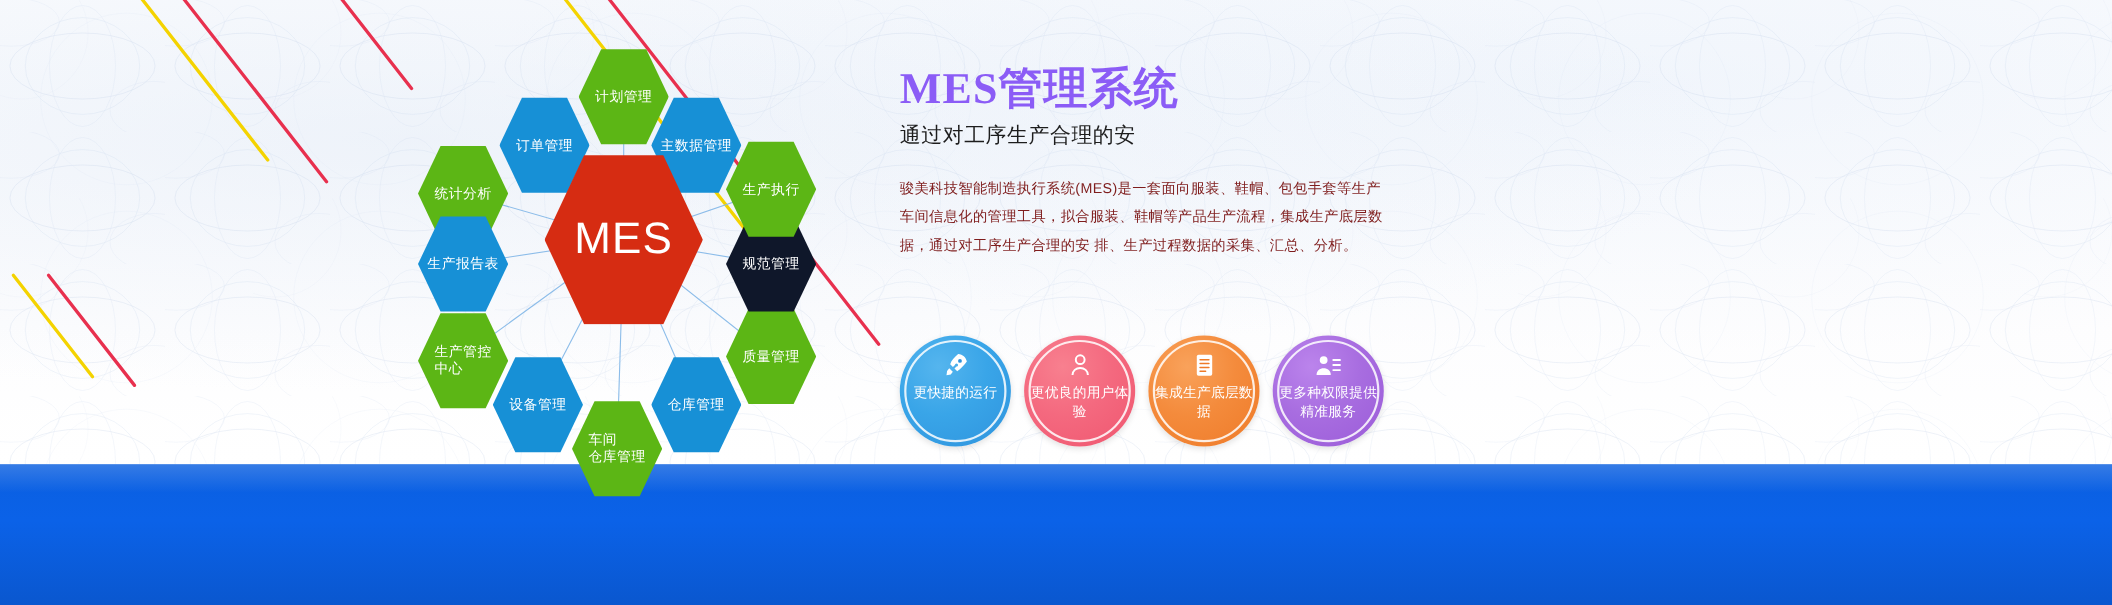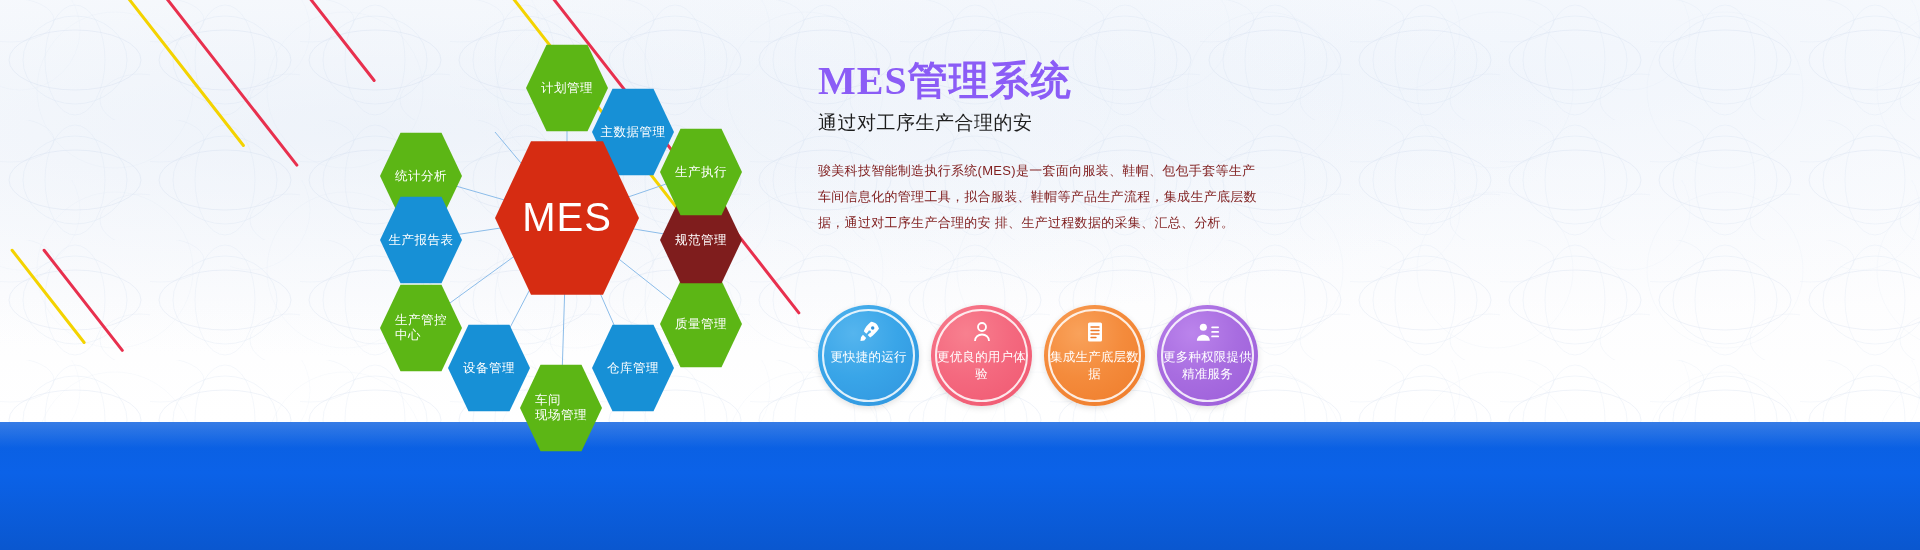--- a/index.html
+++ b/index.html
@@ -202,52 +202,55 @@
         <line x1="237" y1="208" x2="371" y2="230"></line>
         <line x1="237" y1="208" x2="371" y2="162"></line>
         <line x1="237" y1="208" x2="303" y2="122"></line>
       </g>
     </svg>
 
     <div class="hex small" style="left:196px; top:32px; background:#5cb615;">
       <span>计划管理</span>
     </div>
 
+    <div class="hex small" style="left:124px; top:76px; background:#1790d6;">
+      <span>订单管理</span>
+    </div>
 
     <div class="hex small" style="left:50px; top:120px; background:#5cb615;">
       <span>统计分析</span>
     </div>
 
     <div class="hex small" style="left:50px; top:184px; background:#1790d6;">
       <span>生产报告表</span>
     </div>
 
     <div class="hex small" style="left:50px; top:272px; background:#5cb615;">
       <span style="white-space:pre-line;">生产管控
 中心</span>
     </div>
 
     <div class="hex small" style="left:118px; top:312px; background:#1790d6;">
       <span>设备管理</span>
     </div>
 
     <div class="hex small" style="left:190px; top:352px; background:#5cb615;">
       <span style="white-space:pre-line;">车间
-现场管理</span>
+仓库管理</span>
     </div>
 
     <div class="hex small" style="left:262px; top:312px; background:#1790d6;">
       <span>仓库管理</span>
     </div>
 
     <div class="hex small" style="left:330px; top:268px; background:#5cb615;">
       <span>质量管理</span>
     </div>
 
-    <div class="hex small" style="left:330px; top:184px; background:#7f1d1d;">
+    <div class="hex small" style="left:330px; top:184px; background:#0f172a;">
       <span>规范管理</span>
     </div>
 
     <div class="hex small" style="left:330px; top:116px; background:#5cb615;">
       <span>生产执行</span>
     </div>
 
     <div class="hex small" style="left:262px; top:76px; background:#1790d6;">
       <span>主数据管理</span>
     </div>

